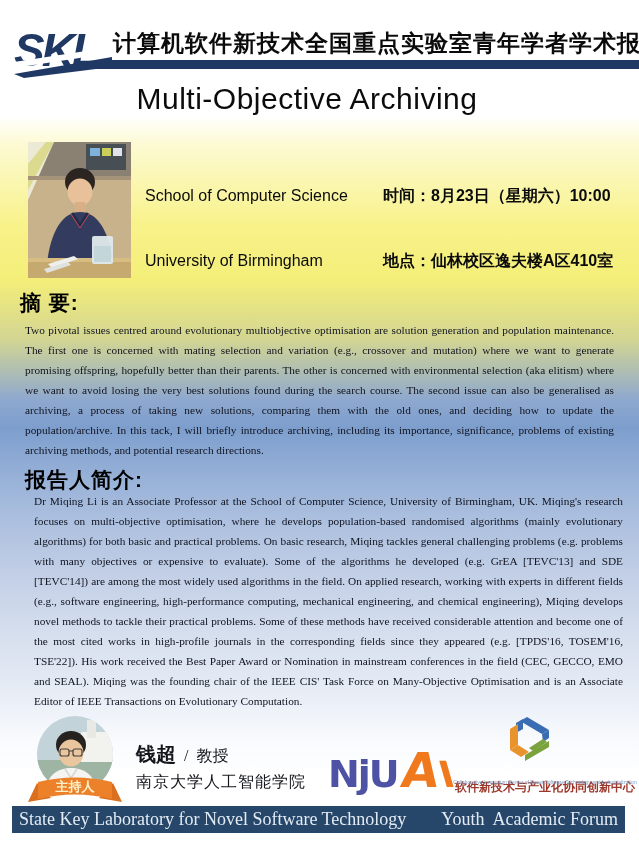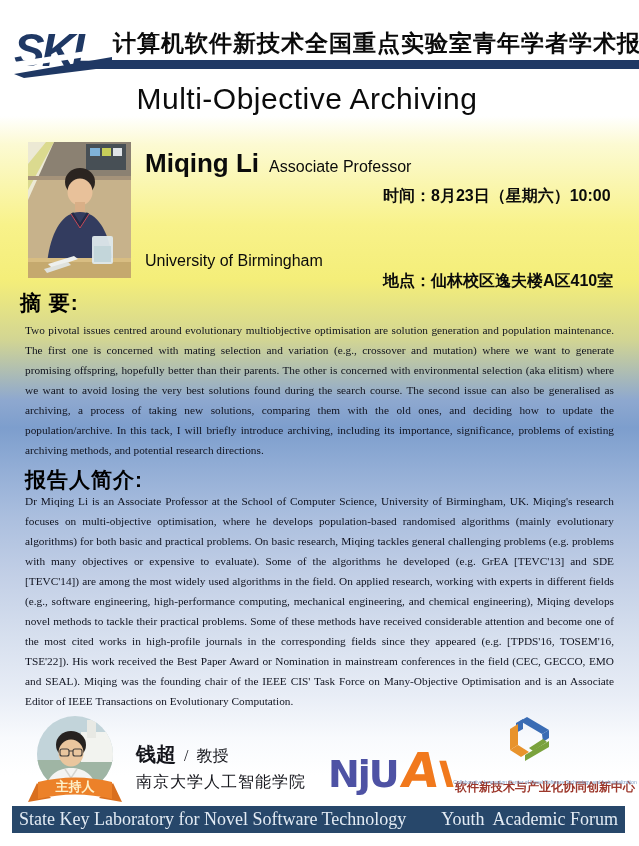--- a/index.html
+++ b/index.html
@@ -21,28 +21,28 @@
   
   .page-title{left:0;top:82px;width:614px;text-align:center;font-size:30px;color:#0b0b0b;letter-spacing:0.5px;}
   
   .speaker-photo{left:28px;top:142px;width:103px;height:136px;}
   .spk-name-row{left:145px;top:148px;display:flex;align-items:baseline;gap:10px;}
   .spk-name{font-size:26px;font-weight:bold;color:#0b0b0b;}
   .spk-pos{font-size:16px;color:#0b0b0b;}
   .spk-school{left:145px;top:187px;font-size:16px;color:#0b0b0b;}
   .spk-univ{left:145px;top:252px;font-size:16px;color:#0b0b0b;}
   .meta-time{left:383px;top:186px;}
-  .meta-venue{left:383px;top:251px;margin-top:20px;}
+  .meta-venue{left:383px;top:251px;}
   .meta{font-size:16px;font-weight:bold;color:#0b0b0b;white-space:nowrap;}
   
   .sec-heading{font-size:21px;font-weight:bold;color:#000;letter-spacing:1px;}
   .abstract-heading{left:20px;top:289px;}
   .abstract-body{left:25px;top:320px;width:589px;}
   .bio-heading{left:25px;top:466px;}
-  .bio-body{left:25px;top:491px;width:589px;}
+  .bio-body{left:34px;top:491px;width:589px;}
   .body-text{font-family:"Liberation Serif",serif;font-size:11.3px;line-height:20px;
     text-align:justify;color:#10131f;}
   
   .host-photo{left:37px;top:716px;width:76px;height:76px;}
   .host-ribbon{left:28px;top:771px;width:94px;height:36px;}
   .host-name-row{left:136px;top:741px;display:flex;align-items:baseline;gap:8px;
     font-family:"Liberation Serif",serif;color:#15161c;}
   .host-name{font-size:20px;font-weight:bold;}
   .host-sep{font-size:16px;}
   .host-title{font-size:16px;}
@@ -97,24 +97,21 @@
     <path d="M44,71 L52,84 L60,71" stroke="#232a47" stroke-width="3" fill="none"></path>
     <path d="M43,72 L52,86 L61,72" stroke="#c84b5a" stroke-width="1" fill="none"></path>
     <rect y="116" width="103" height="4" fill="#d8bd82"></rect>
     <rect y="120" width="103" height="16" fill="#c5a96e"></rect>
     <rect x="64" y="94" width="21" height="28" rx="2" fill="#dfe9ec" opacity="0.95"></rect>
     <rect x="66" y="104" width="17" height="16" fill="#c3d6da"></rect>
     <polygon points="20,122 46,114 50,117 24,126" fill="#eef0ee"></polygon>
     <polygon points="16,127 40,120 43,123 19,131" fill="#dfe2de"></polygon>
   </svg>
 
-  <div class="abs spk-name-row">
-    <span class="spk-name">Miqing Li</span>
-    <span class="spk-pos">Associate Professor</span>
-  </div>
+  <div class="abs spk-school">School of Computer Science</div>
   <div class="abs spk-univ">University of Birmingham</div>
   <div class="abs meta meta-time">
     <span>时间：</span><span>8月23日（星期六）10:00</span>
   </div>
   <div class="abs meta meta-venue">
     <span>地点：</span><span>仙林校区逸夫楼A区410室</span>
   </div>
 
   <div class="abs sec-heading abstract-heading">摘 要:</div>
   <div class="abs body-text abstract-body">Two pivotal issues centred around evolutionary multiobjective optimisation are solution generation and population maintenance. The first one is concerned with mating selection and variation (e.g., crossover and mutation) where we want to generate promising offspring, hopefully better than their parents. The other is concerned with environmental selection (aka elitism) where we want to avoid losing the very best solutions found during the search course. The second issue can also be generalised as archiving, a process of taking new solutions, comparing them with the old ones, and deciding how to update the population/archive. In this tack, I will briefly introduce archiving, including its importance, significance, problems of existing archiving methods, and potential research directions.</div>

